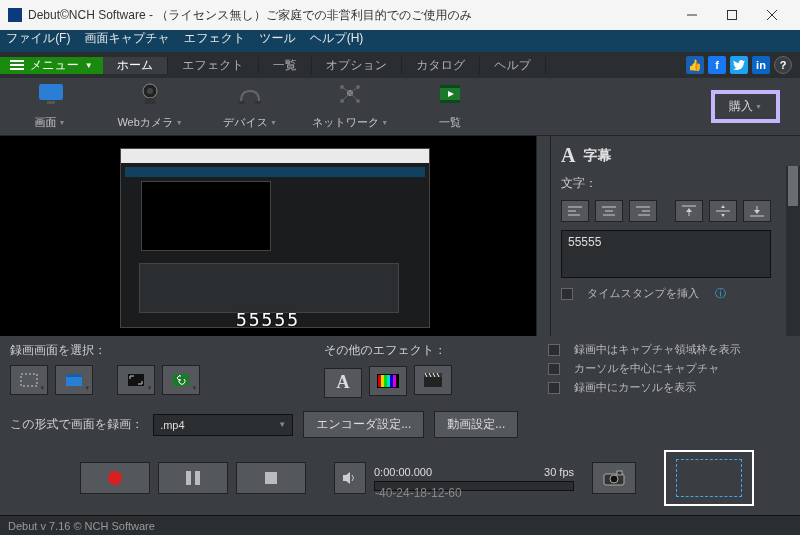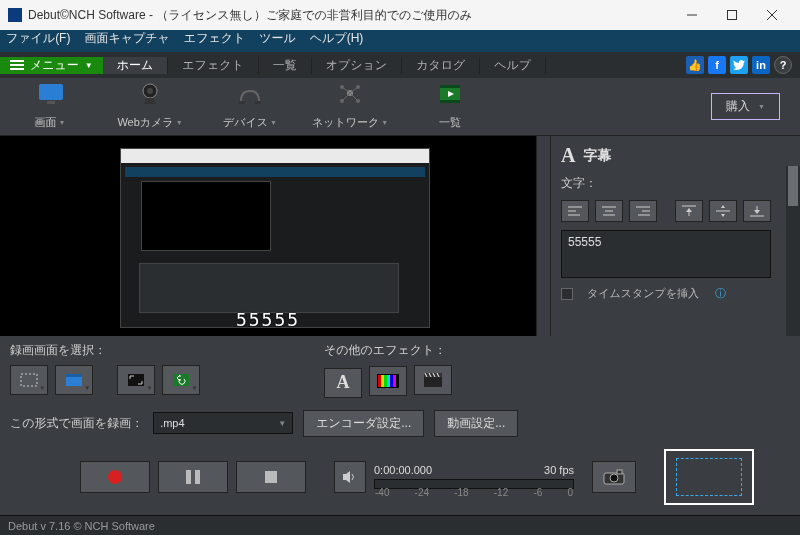--- a/index.html
+++ b/index.html
@@ -26,21 +26,21 @@
 .tabbar .right-icons { margin-left: auto; display: flex; align-items: center; gap: 4px; padding-right: 8px; }
 .ri { width: 18px; height: 18px; border-radius: 2px; display: flex; align-items: center; justify-content: center; color: #fff; font-size: 11px; font-weight: bold; cursor: pointer; }
 
 
 .ribbon { height: 58px; background: #3a3e42; border-bottom: 1px solid #222; display: flex; align-items: center; }
 .rib-item { width: 100px; display: flex; flex-direction: column; align-items: center; gap: 10px; cursor: pointer; color: #c8c8c8; }
 .rib-item .ricon { width: 28px; height: 22px; display: flex; align-items: center; justify-content: center; }
 .rib-item .dd { font-size: 7px; margin-left: 2px; color: #888; }
 .rib-item .rlabel { font-size: 11px; }
 .ribbon .rib-spacer { flex: 1; }
-.buy-btn { margin-right: 20px; border: 1px solid #c4b5fd; padding: 4px 14px; cursor: pointer; color: #ddd; font-size: 12px; display: flex; align-items: center; gap: 8px; }
+.buy-btn { margin-right: 20px; border: 4px solid #c4b5fd; padding: 4px 14px; cursor: pointer; color: #ddd; font-size: 12px; display: flex; align-items: center; gap: 2px; }
 
 
 .main { display: flex; height: 200px; }
 .preview-wrap { flex: 1; background: #000; position: relative; overflow: hidden; }
 .preview-inner { position: absolute; left: 120px; top: 12px; width: 310px; height: 180px; background: #2b2e31; border: 1px solid #444; }
 .preview-inner .pi-title { height: 14px; background: #eaeaea; }
 .preview-inner .pi-body { height: calc(100% - 14px); background: #1a1c1e; position: relative; }
 .pi-body .mini { position: absolute; background: #000; border: 1px solid #444; }
 .captext { position: absolute; bottom: 6px; left: 50%; transform: translateX(-50%); color: #fff; font-size: 18px; letter-spacing: 2px; font-family: monospace; text-shadow: 0 0 2px #000; }
 .preview-scroll-v { width: 14px; background: #3a3e42; border-left: 1px solid #222; }
@@ -76,21 +76,21 @@
 .transport { display: flex; align-items: center; gap: 8px; padding: 8px 10px 4px 80px; }
 .big-btn { width: 70px; height: 32px; background: #54585c; border: 1px solid #222; display: flex; align-items: center; justify-content: center; cursor: pointer; }
 .big-btn.rec .dot { width: 14px; height: 14px; border-radius: 50%; background: #d82020; }
 .big-btn .pause { display: flex; gap: 4px; }
 .big-btn .pause i { width: 5px; height: 14px; background: #bbb; }
 .big-btn .stop { width: 12px; height: 12px; background: #bbb; }
 .vol-btn { width: 32px; height: 32px; background: #54585c; border: 1px solid #222; display: flex; align-items: center; justify-content: center; cursor: pointer; }
 .time-block { flex-direction: column; }
 .time-row { display: flex; justify-content: space-between; width: 200px; font-size: 11px; color: #ddd; }
 .meter { width: 200px; height: 10px; background: #2b2e31; border: 1px solid #111; position: relative; margin-top: 3px; }
-.meter .ticks { position: absolute; bottom: -10px; width: 100%; display: flex; justify-content: space-between; font-size: 10px; color: #888; }
+.meter .ticks { position: absolute; bottom: -10px; width: 100%; display: flex; font-size: 12px; color: #888; }
 .snap-btn { width: 44px; height: 32px; background: #54585c; border: 1px solid #222; display: flex; align-items: center; justify-content: center; cursor: pointer; margin-left: 10px; }
 .drop-target { width: 90px; height: 56px; border: 2px solid #fff; margin-left: 20px; display: flex; align-items: center; justify-content: center; }
 .drop-target .inner { width: 66px; height: 38px; border: 1px dashed #3da8e6; }
 
 
 .status { position: absolute; bottom: 0; left: 0; right: 0; height: 20px; background: #2b2e31; color: #999; font-size: 11px; display: flex; align-items: center; padding: 0 8px; border-top: 1px solid #111; }
 
 svg { display: block; }
 </style>
 </head>
@@ -371,20 +371,34 @@
       <span class="tool-btn">
           <svg width="20" height="16">
             <rect x="1" y="5" width="18" height="10" fill="#222"></rect>
             <rect x="1" y="1" width="18" height="4" fill="#333"></rect>
             <path d="M2 1 L4 5 M6 1 L8 5 M10 1 L12 5 M14 1 L16 5" stroke="#fff"></path>
           </svg>
         </span>
     </div>
   </div>
 
+  <div class="right-checks">
+    <div class="chk-row">
+        <span class="chk"></span>
+        <span>録画中はキャプチャ領域枠を表示</span>
+      </div>
+    <div class="chk-row">
+        <span class="chk"></span>
+        <span>カーソルを中心にキャプチャ</span>
+      </div>
+    <div class="chk-row">
+        <span class="chk"></span>
+        <span>録画中にカーソルを表示</span>
+      </div>
+  </div>
 </div>
 
 <div class="fmt-row">
   <span style="font-size:12px">この形式で画面を録画：</span>
   <div class="select">
     <span>.mp4</span>
     <span class="sarrow">▼</span>
   </div>
   <div class="settings-btn"><span>エンコーダ設定...</span></div>
   <div class="settings-btn"><span>動画設定...</span></div>

